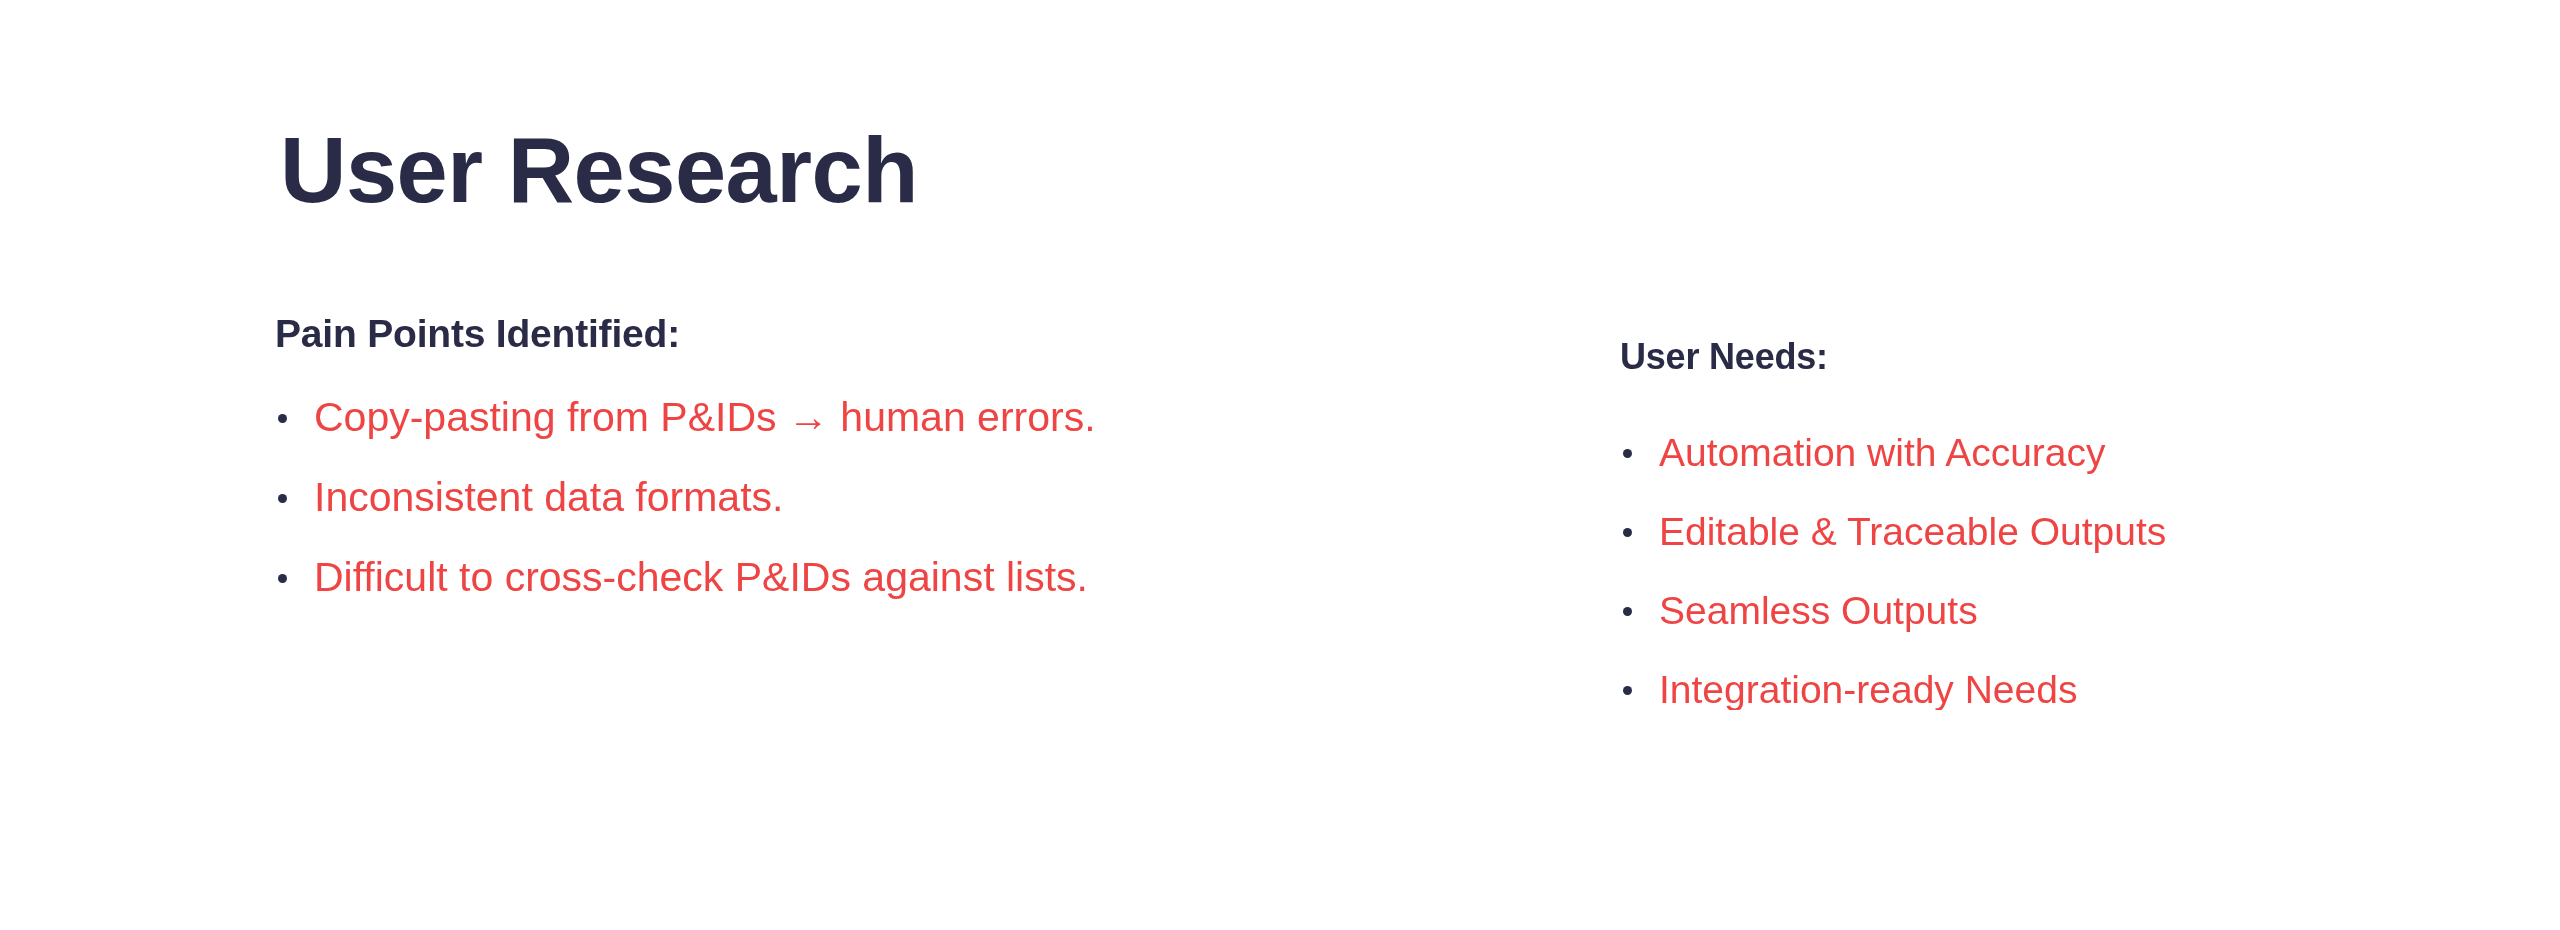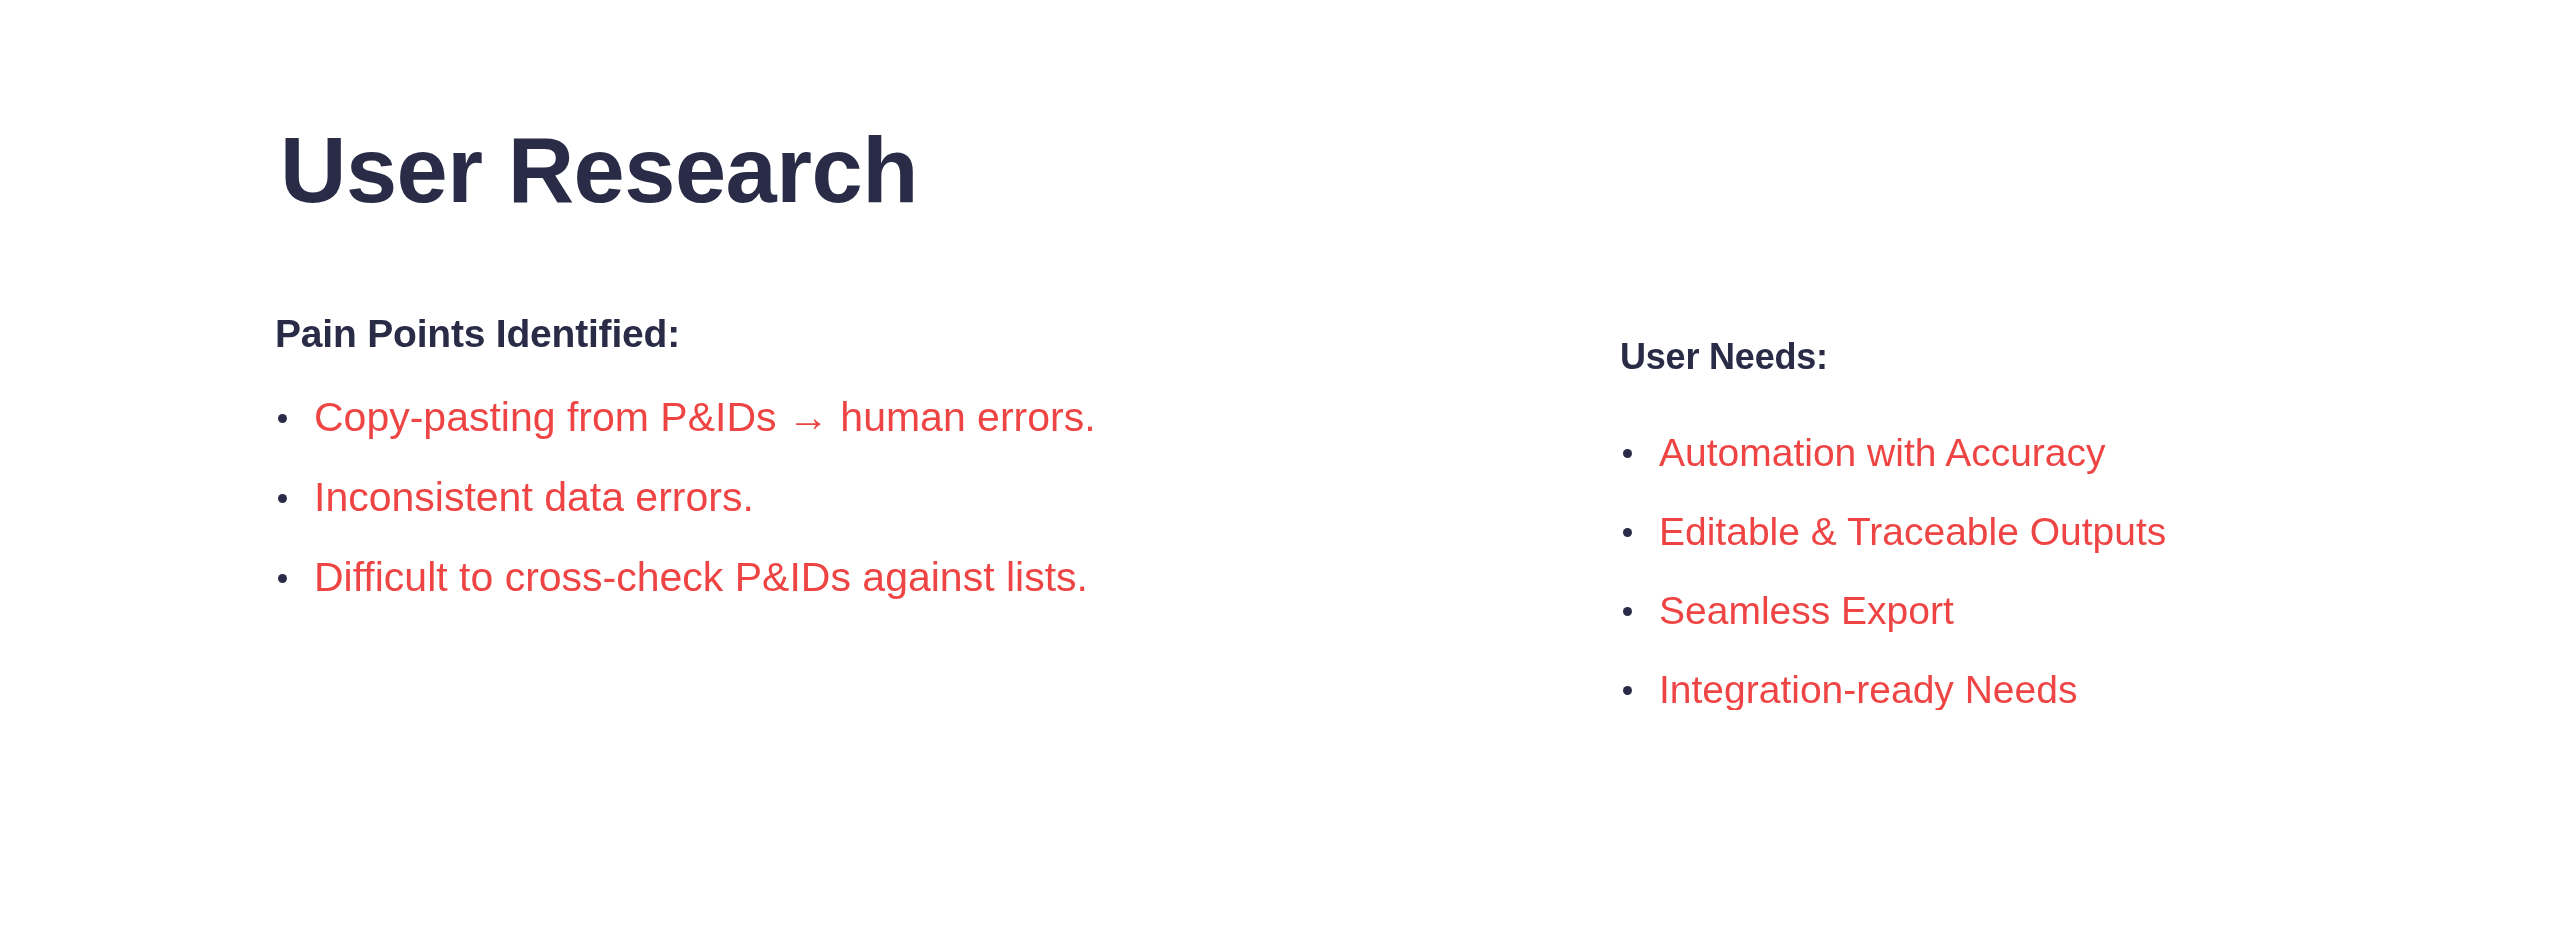--- a/index.html
+++ b/index.html
@@ -132,21 +132,21 @@
 
   <div class="col col-left">
     <div class="col-heading">Pain Points Identified:</div>
     <ul class="bullet-list">
       <li class="bullet-item">
         <span class="bullet-dot"></span>
         <span class="bullet-text">Copy-pasting from P&amp;IDs → human errors.</span>
       </li>
       <li class="bullet-item">
         <span class="bullet-dot"></span>
-        <span class="bullet-text">Inconsistent data errors.</span>
+        <span class="bullet-text">Inconsistent data formats.</span>
       </li>
       <li class="bullet-item">
         <span class="bullet-dot"></span>
         <span class="bullet-text">Difficult to cross-check P&amp;IDs against lists.</span>
       </li>
     </ul>
   </div>
 
   <div class="col col-right">
     <div class="col-heading">User Needs:</div>
@@ -154,21 +154,21 @@
       <li class="bullet-item">
         <span class="bullet-dot"></span>
         <span class="bullet-text">Automation with Accuracy</span>
       </li>
       <li class="bullet-item">
         <span class="bullet-dot"></span>
         <span class="bullet-text">Editable &amp; Traceable Outputs</span>
       </li>
       <li class="bullet-item">
         <span class="bullet-dot"></span>
-        <span class="bullet-text">Seamless Export</span>
+        <span class="bullet-text">Seamless Outputs</span>
       </li>
       <li class="bullet-item">
         <span class="bullet-dot"></span>
         <span class="bullet-text">Integration-ready Needs</span>
       </li>
     </ul>
   </div>
 
 </div>
 

